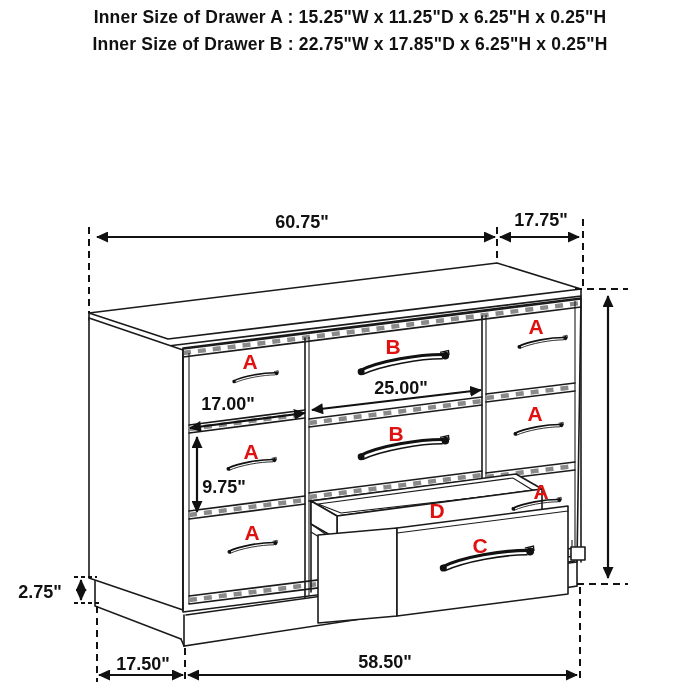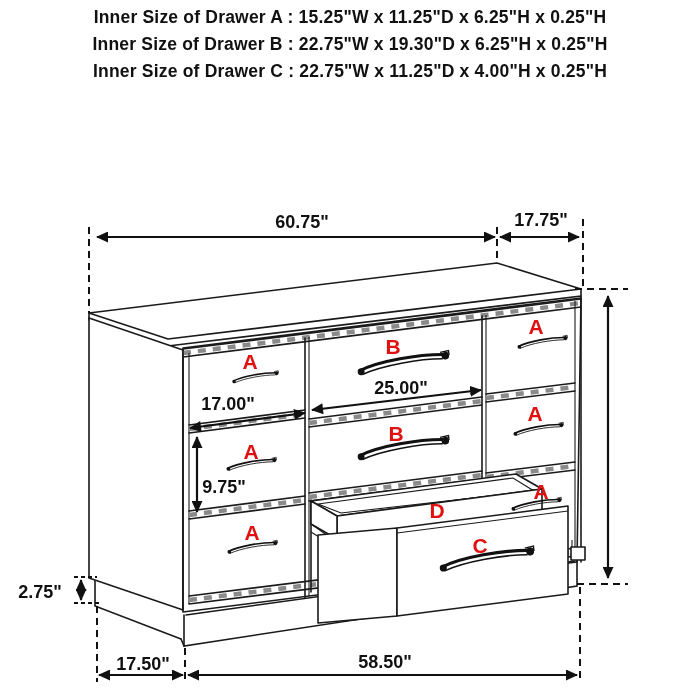--- a/index.html
+++ b/index.html
@@ -21,22 +21,21 @@
   .red{font-family:"Liberation Sans",sans-serif;font-size:21px;font-weight:bold;
        fill:#e01111;text-anchor:middle;}
 </style>
 </head>
 <body>
 
 <div class="page">
 
   <div class="title-block">
     <div class="title-line">Inner Size of Drawer A : 15.25"W x 11.25"D x 6.25"H x 0.25"H</div>
-    <div class="title-line">Inner Size of Drawer B : 22.75"W x 19.30"D x 6.25"H x 0.25"H</div>
-    <div class="title-line">Inner Size of Drawer C : 22.75"W x 11.25"D x 4.00"H x 0.25"H</div>
+    <div class="title-line">Inner Size of Drawer B : 22.75"W x 17.85"D x 6.25"H x 0.25"H</div>
   </div>
 
   <svg width="700" height="700" viewBox="0 0 700 700">
     <defs>
       <marker id="mE" markerWidth="13" markerHeight="11" refX="11" refY="5.5" orient="auto" markerUnits="userSpaceOnUse">
         <path d="M0,0 L12,5.5 L0,11 z" fill="#111"></path>
       </marker>
       <marker id="mS" markerWidth="13" markerHeight="11" refX="1" refY="5.5" orient="auto" markerUnits="userSpaceOnUse">
         <path d="M12,0 L0,5.5 L12,11 z" fill="#111"></path>
       </marker>

